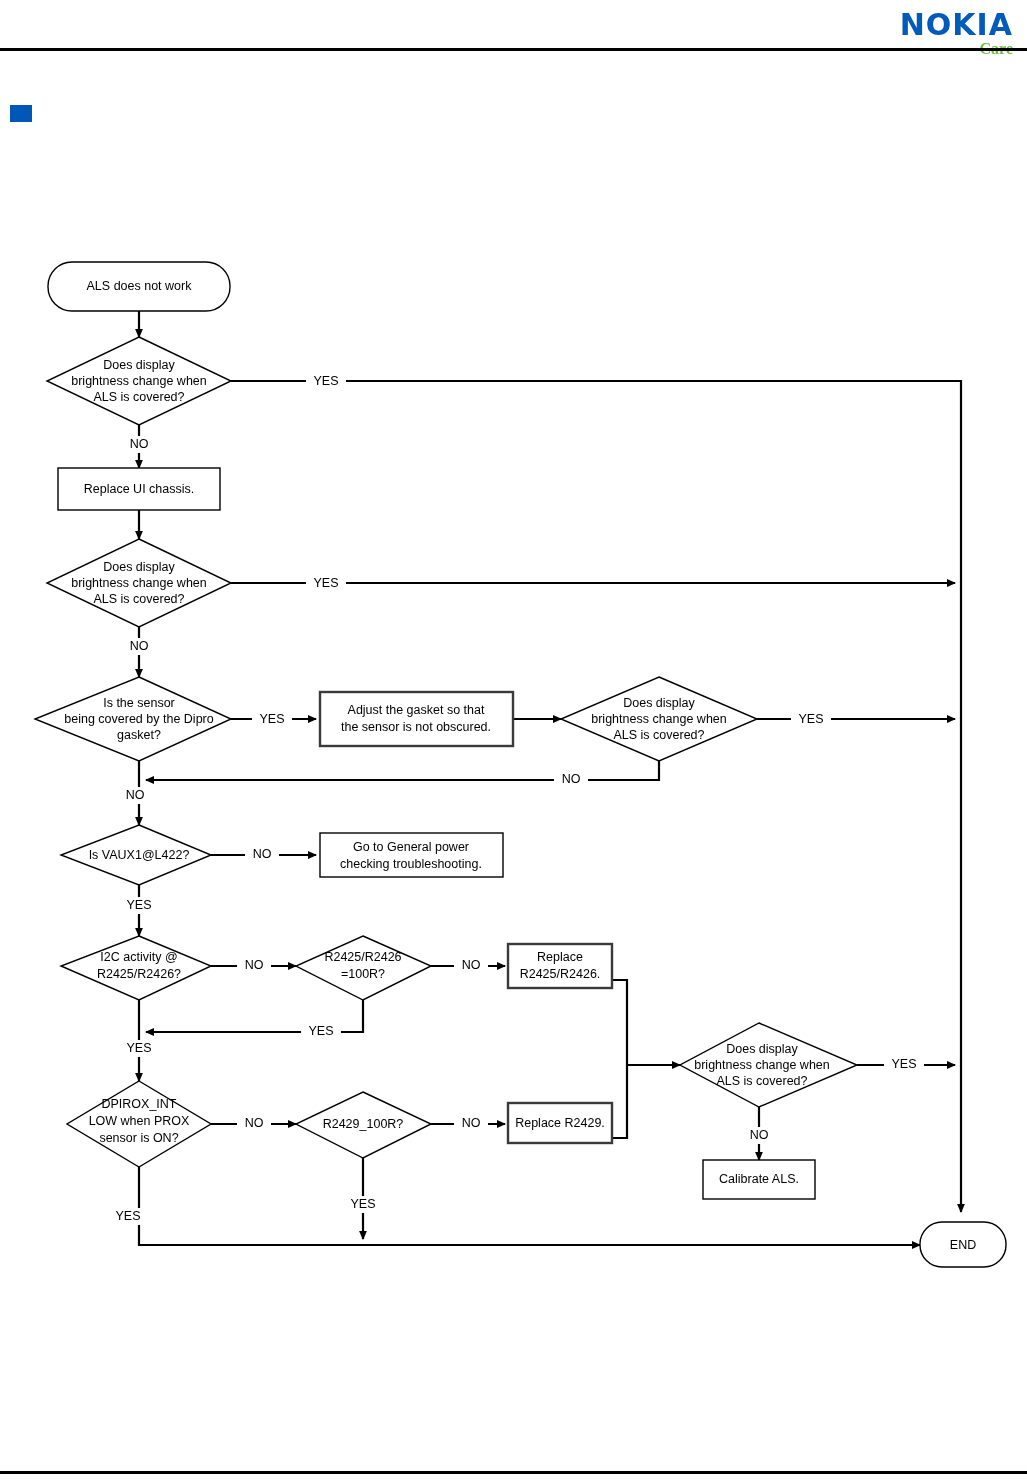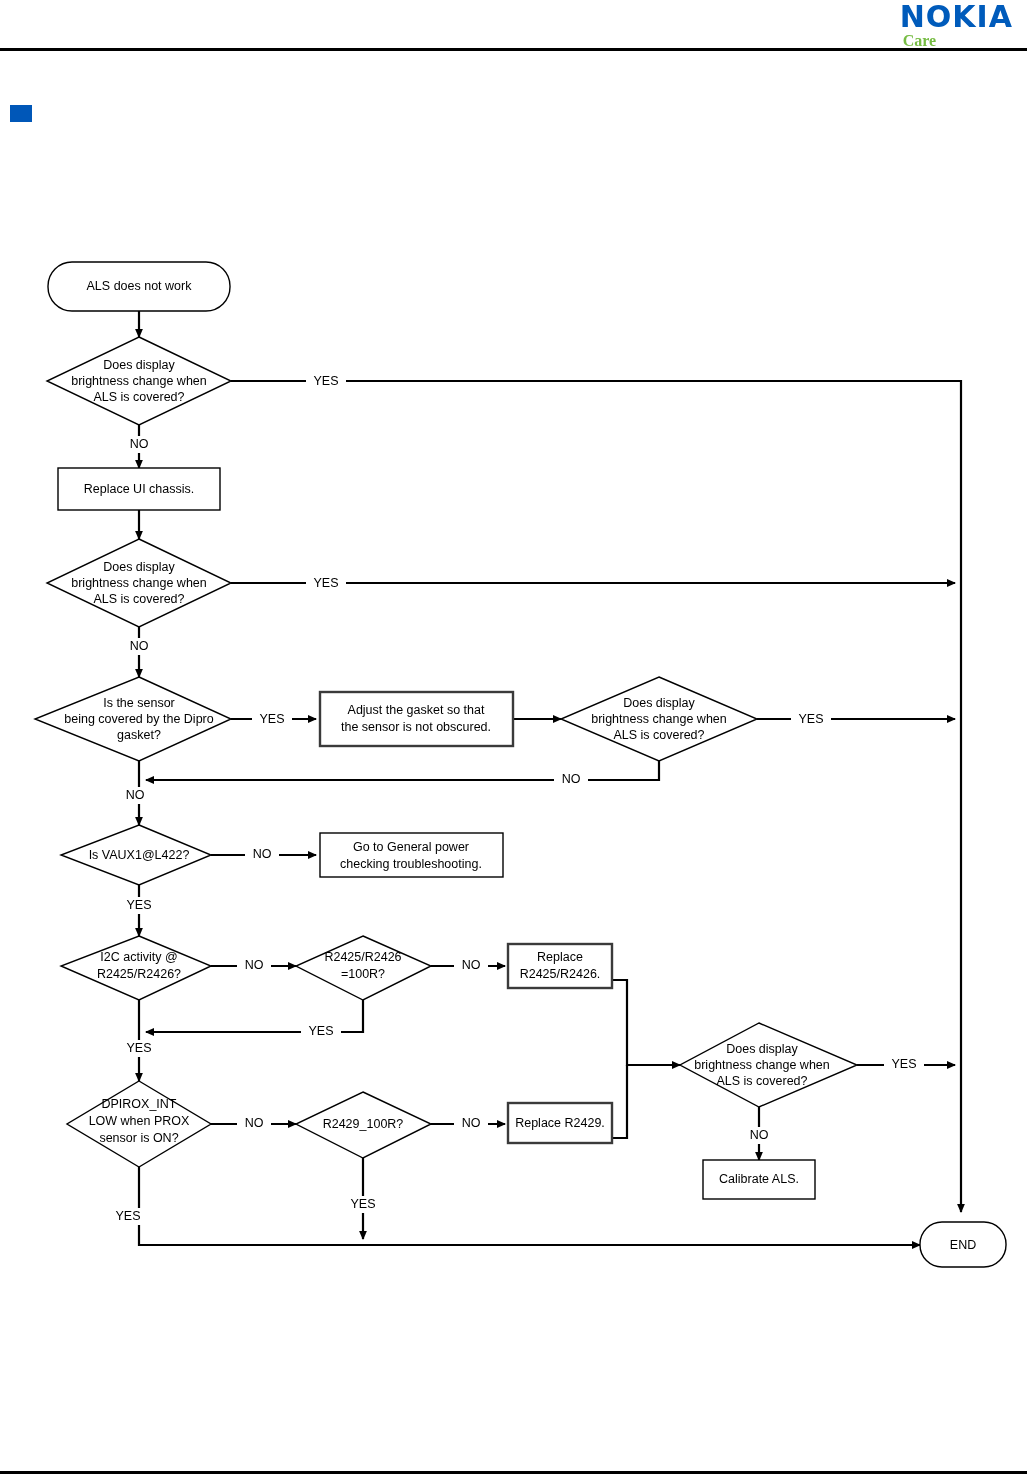--- a/index.html
+++ b/index.html
@@ -5,21 +5,21 @@
 <style>
   html,body{margin:0;padding:0;background:#ffffff;}
   body{
     width:1027px;height:1479px;position:relative;overflow:hidden;
     font-family:"Liberation Sans","DejaVu Sans",sans-serif;
     color:#000;
   }
   .page{position:absolute;left:0;top:0;width:1027px;height:1479px;}
 
   
-  .logo{position:absolute;right:14px;top:2px;text-align:left;line-height:1;}
+  .logo{position:absolute;right:14px;top:10px;text-align:right;line-height:1;}
   .logo .nokia{
     font-family:"DejaVu Sans","Liberation Sans",sans-serif;
     font-weight:bold;font-size:30px;letter-spacing:1px;color:#005BBB;
   }
   .logo .care{
     font-family:Liberation Serif, serif;
     font-weight:bold;font-size:16px;color:#76BC43;margin-top:1px;margin-left:3px;
   }
   .header-rule{position:absolute;left:0;top:48px;width:1027px;height:3px;background:#000;}
   .footer-rule{position:absolute;left:0;top:1471px;width:1027px;height:3px;background:#000;}

